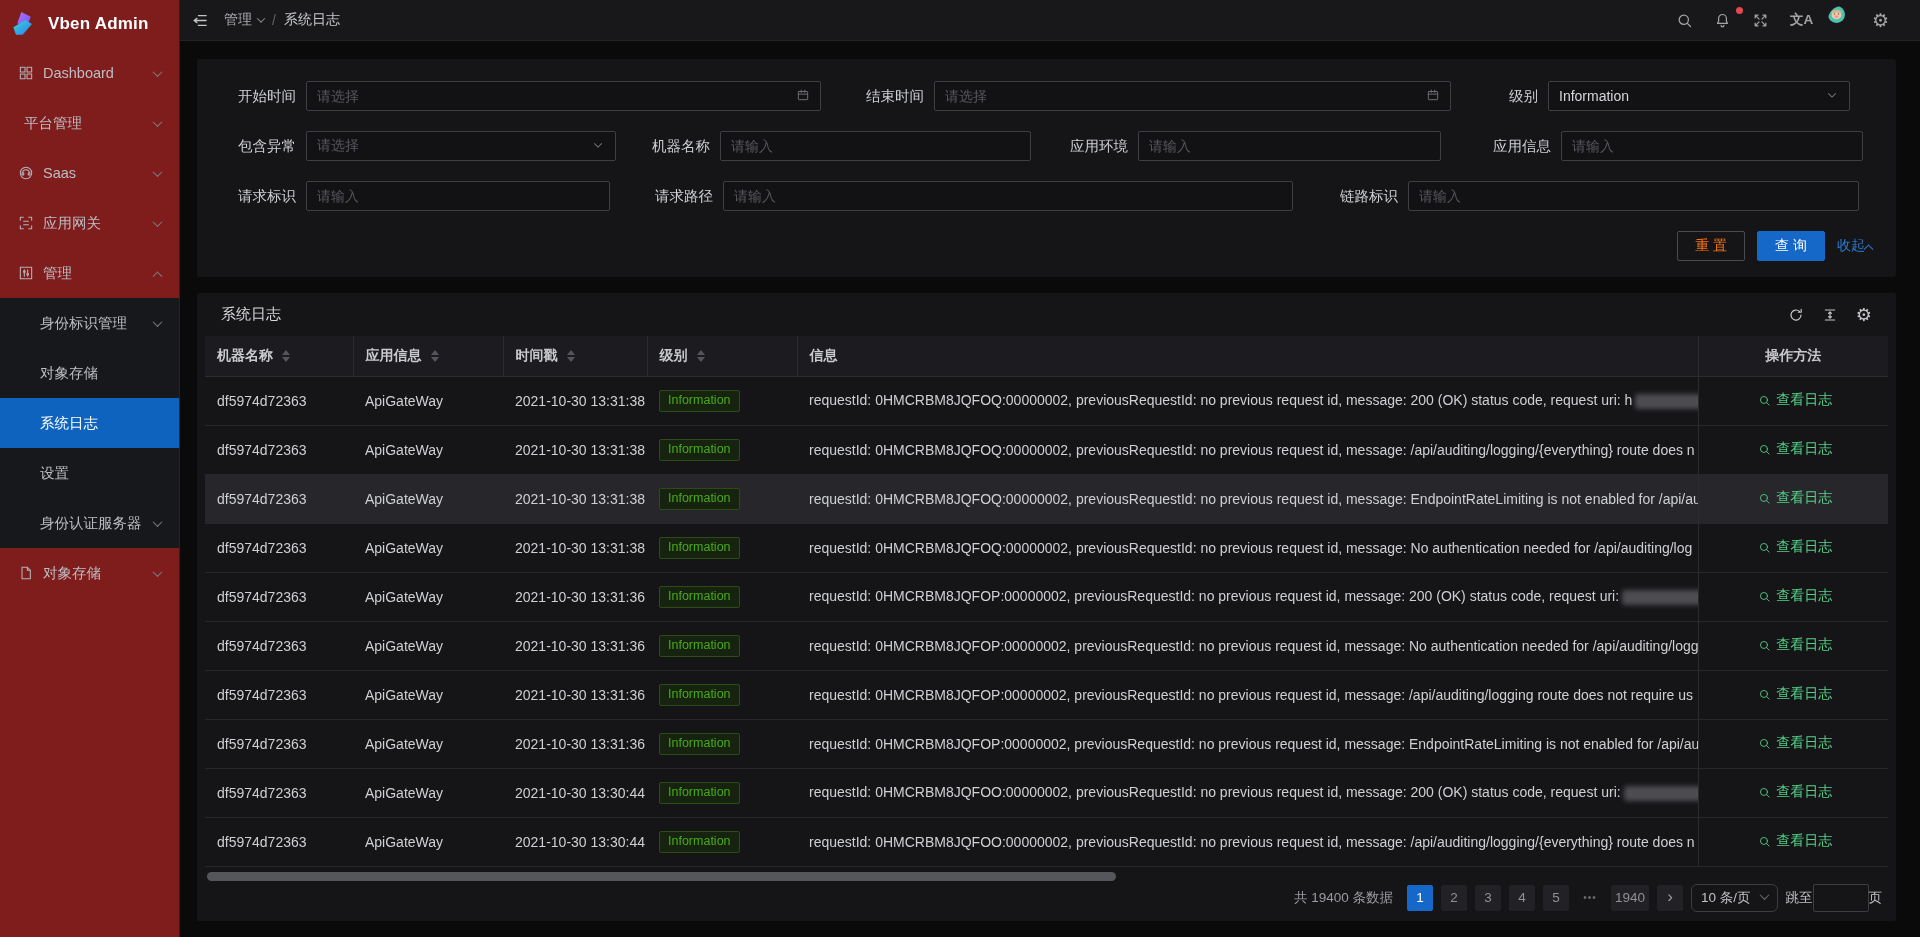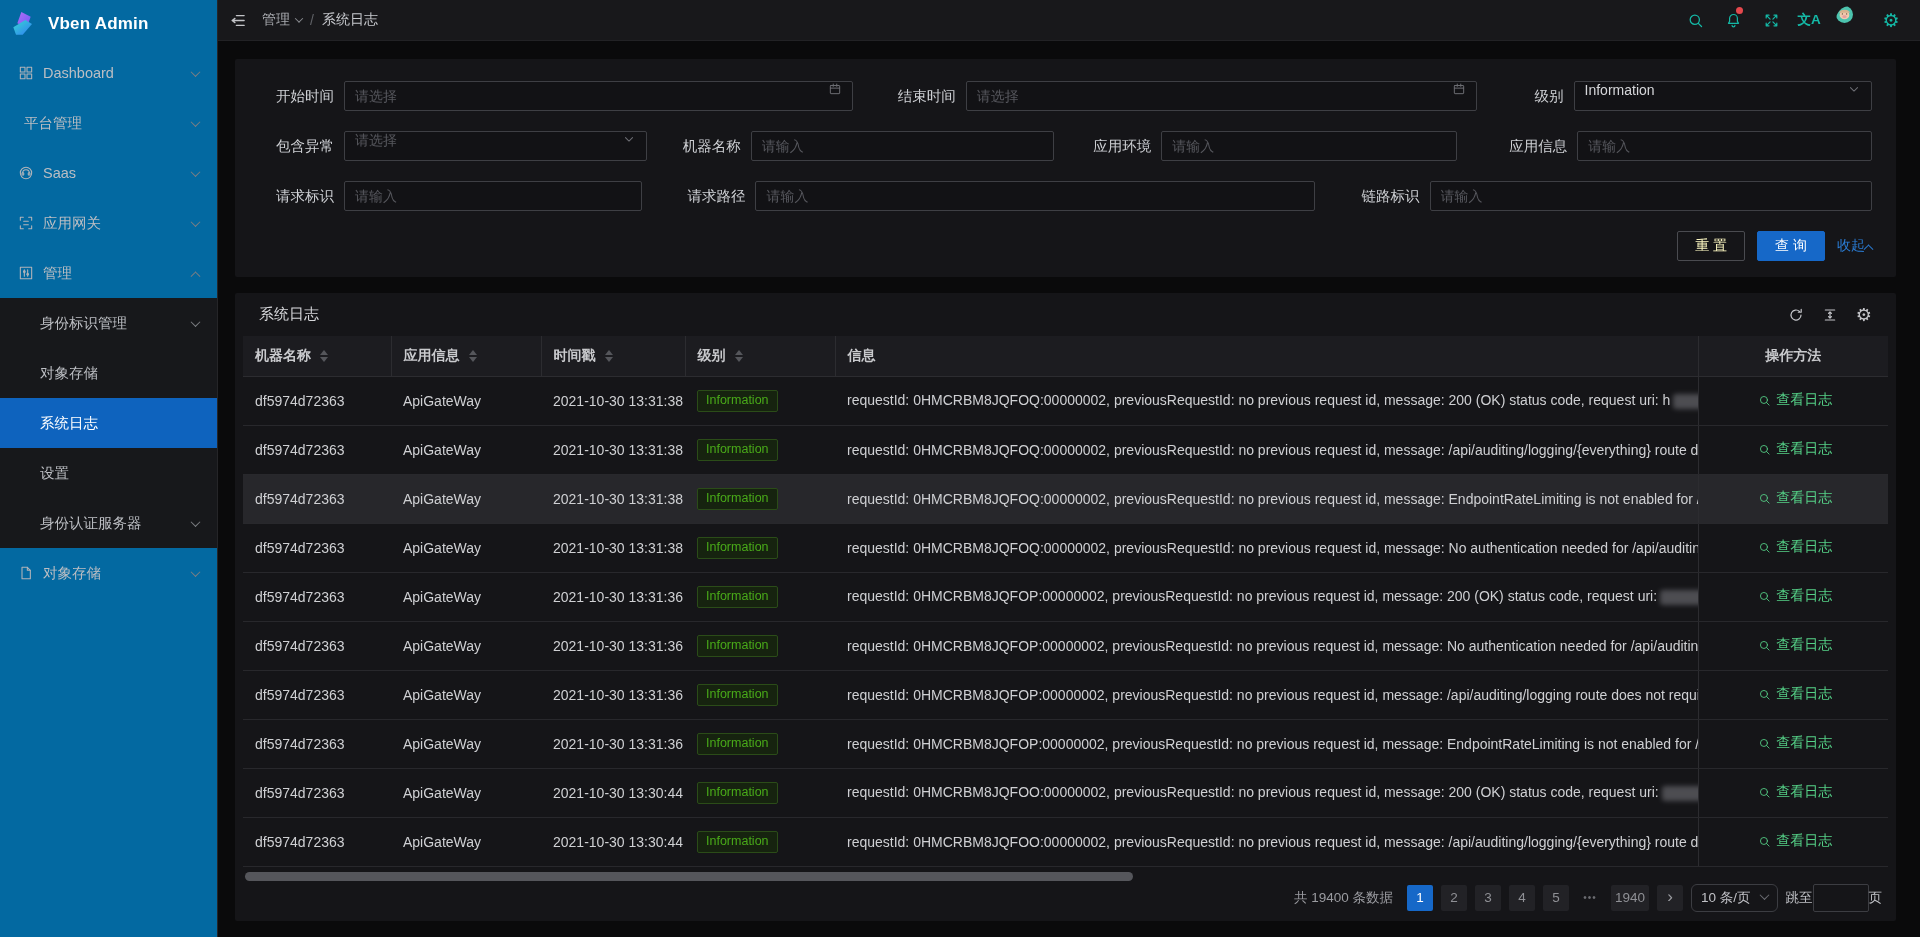--- a/index.html
+++ b/index.html
@@ -1,19 +1,19 @@
 <!DOCTYPE html>
 <html><head>
 <meta charset="utf-8">
 <style>
   *{box-sizing:border-box;margin:0;padding:0}
   html,body{width:1920px;height:937px;overflow:hidden}
   body{display:flex;background:#0a0a0b;font-family:"Liberation Sans","DejaVu Sans",sans-serif;color:#d0d1d4}
   
-  .sidebar{width:218px;flex-shrink:0;background:#0369a1;display:flex;flex-direction:column;border-right:1px solid #252528}
+  .sidebar{width:180px;flex-shrink:0;background:#7f1d1d;display:flex;flex-direction:column;border-right:1px solid #252528}
   .logo-row{height:48px;display:flex;align-items:center;padding-left:8px;gap:8px}
   .logo-mark{width:32px;height:32px;flex-shrink:0}
   .logo-text{font-size:17px;font-weight:bold;color:#fff;letter-spacing:.2px}
   .menu{flex:1}
   .menu-item,.sub-item{height:50px;display:flex;align-items:center;padding:0 18px 0 17px;font-size:14.5px;color:#bcbec3;cursor:pointer}
   .menu-item .m-icon{width:17px;height:17px;margin-right:9px;display:flex;align-items:center;justify-content:center;color:#b2b4b9}
   .menu-item .m-icon svg{width:16px;height:16px}
   .menu-item.no-icon{padding-left:24px}
   .m-label{flex:1;white-space:nowrap;overflow:hidden}
   .sub-item{background:#17181b;padding-left:40px}
@@ -24,46 +24,46 @@
   
   .main{flex:1;display:flex;flex-direction:column;min-width:0}
   .topbar{height:41px;background:#18181b;border-bottom:1px solid #222225;display:flex;align-items:center;flex-shrink:0}
   .fold-btn{width:40px;height:41px;display:flex;align-items:center;justify-content:center;color:#c3c4c8;cursor:pointer}
   .crumbs{display:flex;align-items:center;gap:8px;font-size:14px;margin-left:4px}
   .crumb-1{color:#a8aaaf;display:flex;align-items:center;gap:6px;cursor:pointer}
   .crumb-sep{color:#606267}
   .crumb-2{color:#c6c8cd}
   .crumb-caret{width:6px;height:6px;border-right:1.4px solid #8a8c91;border-bottom:1.4px solid #8a8c91;transform:rotate(45deg) translate(-1px,-1px)}
   .top-right{margin-left:auto;display:flex;align-items:center;height:41px;padding-right:10px}
-  .h-icon{width:38px;height:41px;display:flex;align-items:center;justify-content:center;color:#14b8a6;cursor:pointer;position:relative;font-size:15px}
+  .h-icon{width:38px;height:41px;display:flex;align-items:center;color:#a3a3a3;cursor:pointer;position:relative;font-size:15px}
   .h-icon svg{width:17px;height:17px}
   .red-dot{position:absolute;top:7px;right:9px;width:7px;height:7px;border-radius:50%;background:#e5484d}
   .avatar{width:28px;height:28px;border-radius:50%;overflow:hidden;flex-shrink:0}
   .gear-glyph{font-size:19px;line-height:1}
   .translate-glyph{font-size:13.5px;font-weight:bold;letter-spacing:0}
   .content{flex:1;padding:18px 24px 16px 17px;display:flex;flex-direction:column;min-height:0}
   .card{background:#151518;border-radius:2px}
   
   .filter-card{padding:22px 24px 14px 35px;margin-bottom:16px;flex-shrink:0}
   .f-row{display:flex;align-items:center;margin-bottom:20px}
   .f-label{width:64px;flex-shrink:0;text-align:right;margin-right:10px;font-size:14.5px;color:#ced0d4;white-space:nowrap}
   .f-label.narrow{width:30px}
-  .f-box{height:30px;background:#121215;border:1px solid #3e3f44;border-radius:2px;display:flex;padding:0 10px;font-size:14px}
+  .f-box{height:30px;background:#121215;border:1px solid #3e3f44;border-radius:2px;display:flex;align-items:center;padding:0 10px;font-size:14px}
   .f-box input{flex:1;min-width:0;background:transparent;border:none;outline:none;color:#d6d7da;font-size:14px;font-family:inherit}
   .f-box input::placeholder{color:#56575d}
   .f-box .sel-ph{flex:1;color:#56575d}
   .f-box .sel-val{flex:1;color:#d6d7da}
   .f-box .cal-icon,.f-box .dd-caret{color:#6c6d73;flex-shrink:0}
   .f-box svg{width:14px;height:14px}
   .w515{width:515px}.w517{width:517px}.w302{width:302px}.w310{width:310px}.w311{width:311px}
   .w303{width:303px}.w304{width:304px}.w570{width:570px}.w451{width:451px}
   .ml39{margin-left:39px}.ml57{margin-left:57px}.ml30{margin-left:30px}.ml33{margin-left:33px}.ml46{margin-left:46px}.ml41{margin-left:41px}
   .f-actions{display:flex;justify-content:flex-end;align-items:center;gap:12px;margin-top:12px;margin-bottom:2px}
   .btn{height:30px;padding:0 17px;border-radius:2px;font-size:14px;display:flex;align-items:center;cursor:pointer;white-space:nowrap}
-  .btn-reset{background:transparent;border:1px solid #4a4b50;color:#fef9c3}
+  .btn-reset{background:transparent;border:1px solid #4a4b50;color:#f97316}
   .btn-primary{background:#1668c8;border:1px solid #1668c8;color:#fff}
   .collapse-link{display:flex;align-items:center;color:#2a7cd4;font-size:14px;cursor:pointer}
   .collapse-link .chev{border-color:#2a7cd4}
   
   .table-card{flex:1;display:flex;flex-direction:column;padding:0 8px 8px;min-height:0}
   .t-title-row{display:flex;align-items:center;padding:12px 16px 12px 16px}
   .t-title{font-size:15px;color:#d6d7da}
   .t-tools{margin-left:auto;display:flex;align-items:center;gap:18px;color:#c3c4c8}
   .t-tools .tool{cursor:pointer;display:flex;align-items:center}
   .t-tools svg{width:16px;height:16px}

